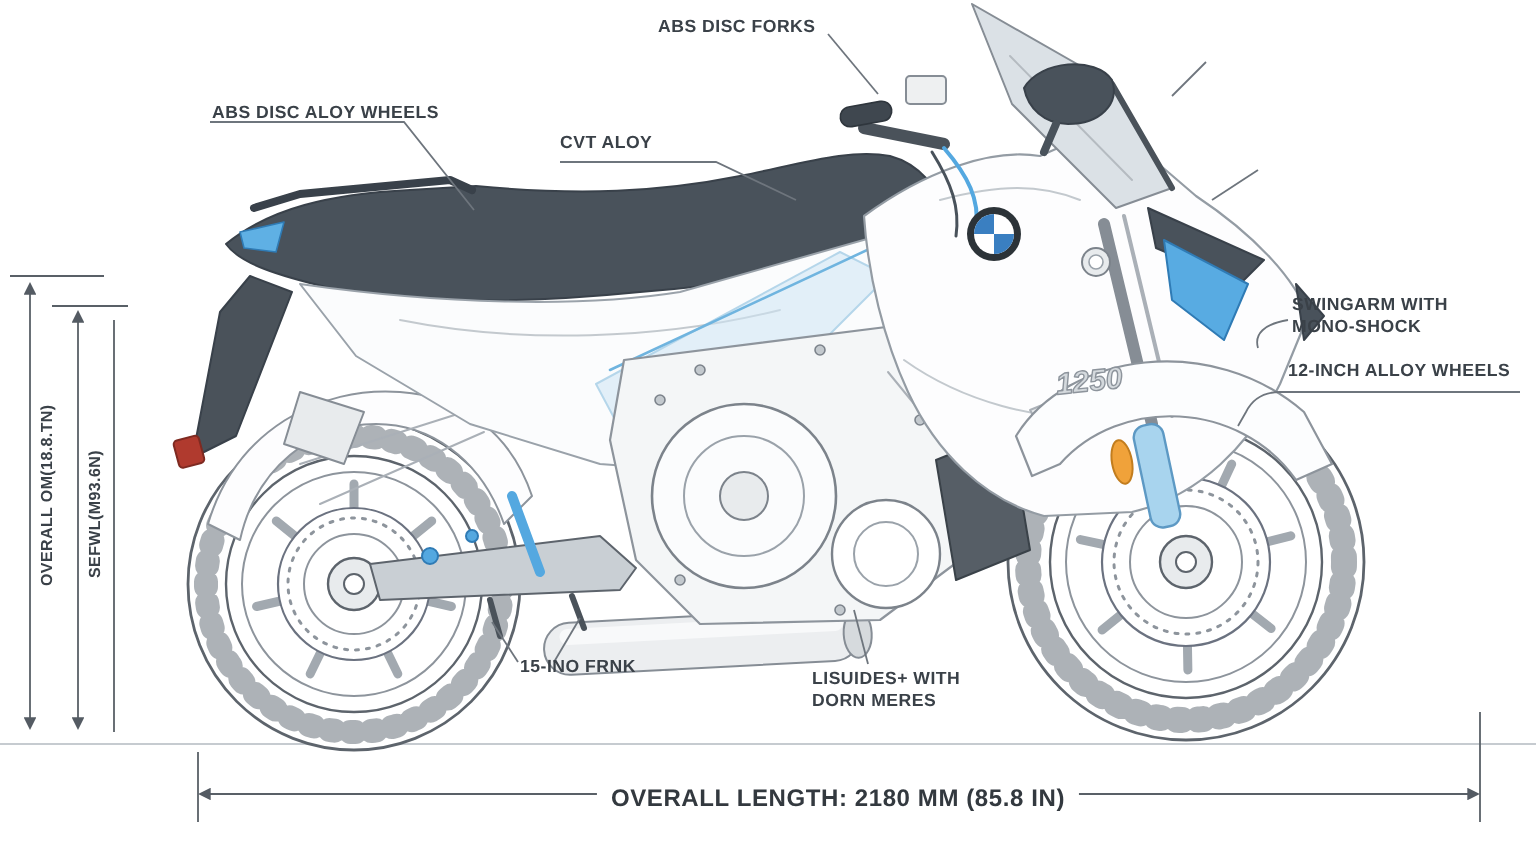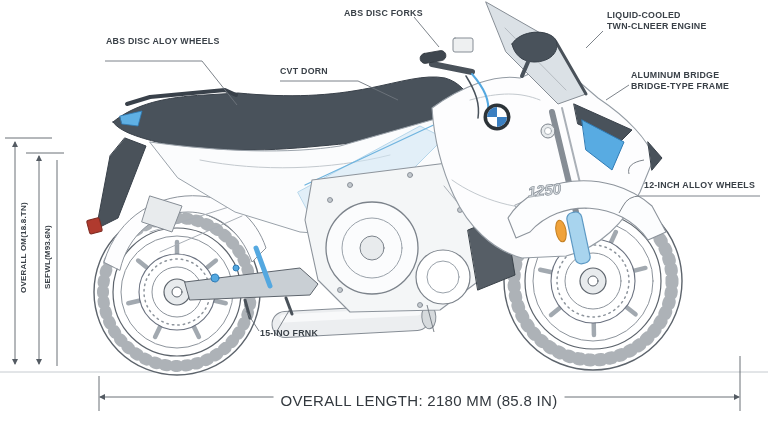--- a/index.html
+++ b/index.html
@@ -3,21 +3,21 @@
 <meta charset="utf-8">
 <style>
   html,body{margin:0;padding:0;background:#fff;}
   .stage{position:relative;width:768px;height:432px;background:#ffffff;overflow:hidden;
          font-family:"Liberation Sans",sans-serif;}
   .stage svg{position:absolute;left:0;top:0;}
   .lbl{position:absolute;font-size:8.8px;font-weight:700;color:#3a4148;
        letter-spacing:.25px;line-height:11px;white-space:nowrap;}
   .vlbl{position:absolute;font-size:8px;font-weight:700;color:#3a4148;letter-spacing:.2px;
         white-space:nowrap;transform-origin:0 0;transform:rotate(-90deg);}
-  .dimlbl{position:absolute;font-size:15px;font-weight:400;color:#33393f;background:#fff;
+  .dimlbl{position:absolute;font-size:12px;font-weight:700;color:#33393f;background:#fff;
           padding:0 7px;transform:translateX(-50%);letter-spacing:.3px;white-space:nowrap;}
 </style>
 </head>
 <body>
 
 <div class="stage">
 
 <svg width="768" height="432" viewBox="0 0 768 432">
   <defs>
     <marker id="arr" viewBox="0 0 10 10" refX="8.5" refY="5" markerWidth="7" markerHeight="7" orient="auto-start-reverse">
@@ -190,39 +190,39 @@
     <line x1="26" y1="153" x2="64" y2="153"></line>
     <line x1="15" y1="142" x2="15" y2="364" marker-start="url(#arr)" marker-end="url(#arr)"></line>
     <line x1="39" y1="156" x2="39" y2="364" marker-start="url(#arr)" marker-end="url(#arr)"></line>
     <line x1="57" y1="160" x2="57" y2="366"></line>
     <line x1="99" y1="376" x2="99" y2="411"></line>
     <line x1="740" y1="356" x2="740" y2="411"></line>
     <line x1="100" y1="397" x2="739" y2="397" marker-start="url(#arr)" marker-end="url(#arr)"></line>
   </g>
 </svg>
 
-  <div class="lbl" style="left:344px;top:8px">ABS DISC FORKS</div>
-
-  <div class="lbl" style="left:607px;top:10px">
-    <div>LIQUID-COOLED</div>
-    <div>TWN-CLNEER ENGINE</div>
+  <div class="lbl" style="left:329px;top:8px">ABS DISC FORKS</div>
+
+
+  <div class="lbl" style="left:106px;top:51px">ABS DISC ALOY WHEELS</div>
+
+  <div class="lbl" style="left:280px;top:66px">CVT ALOY</div>
+
+
+  <div class="lbl" style="left:646px;top:147px">
+    <div>SWINGARM WITH</div>
+    <div>MONO-SHOCK</div>
   </div>
 
-  <div class="lbl" style="left:106px;top:36px">ABS DISC ALOY WHEELS</div>
-
-  <div class="lbl" style="left:280px;top:66px">CVT DORN</div>
-
-  <div class="lbl" style="left:631px;top:70px">
-    <div>ALUMINUM BRIDGE</div>
-    <div>BRIDGE-TYPE FRAME</div>
+  <div class="lbl" style="left:644px;top:180px">12-INCH ALLOY WHEELS</div>
+
+  <div class="lbl" style="left:260px;top:328px">15-INO FRNK</div>
+
+  <div class="lbl" style="left:406px;top:334px">
+    <div>LISUIDES+ WITH</div>
+    <div>DORN MERES</div>
   </div>
-
-
-  <div class="lbl" style="left:644px;top:180px">12-INCH ALLOY WHEELS</div>
-
-  <div class="lbl" style="left:260px;top:328px">15-INO FRNK</div>
-
 
   <div class="vlbl" style="left:19px;top:293px">OVERALL OM(18.8.TN)</div>
   <div class="vlbl" style="left:43px;top:289px">SEFWL(M93.6N)</div>
 
   <div class="dimlbl" style="left:419px;top:392px">OVERALL LENGTH: 2180 MM (85.8 IN)</div>
 </div>
 
 </body></html>

